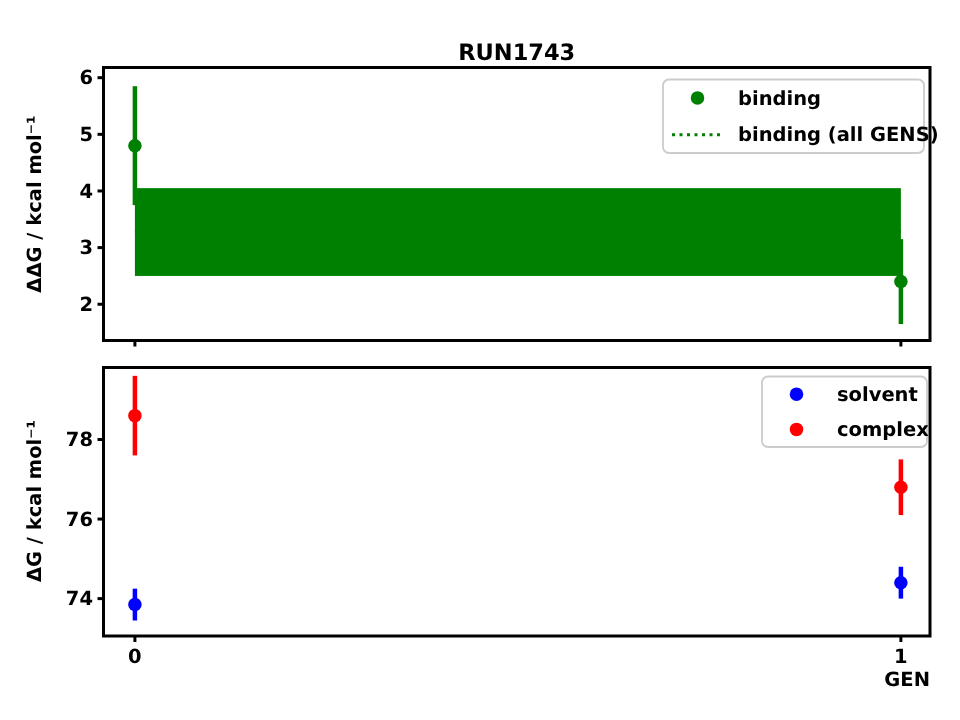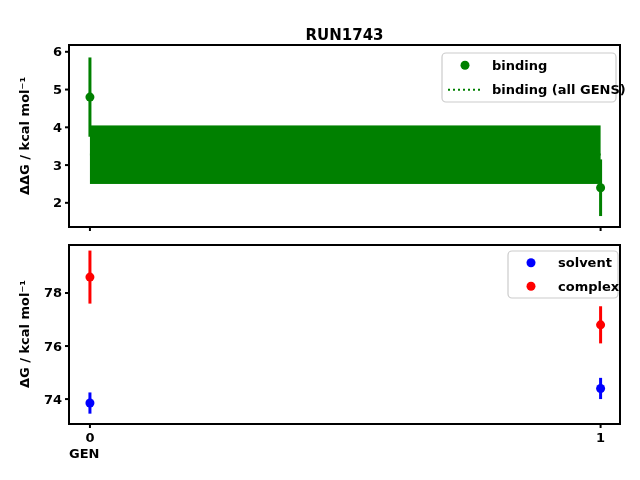--- a/index.html
+++ b/index.html
@@ -20,21 +20,21 @@
     width: 551px;
     text-align: center;
     font-size: 15px;
     margin-top: 20px;
   }
   .xlabel {
     position: absolute;
     left: 69px;
     top: 446px;
     width: 551px;
-    text-align: left;
+    text-align: right;
     font-size: 13px;
   }
   .ylabel {
     position: absolute;
     transform: translate(-50%, -50%) rotate(-90deg);
     white-space: nowrap;
     font-size: 13px;
   }
   #ylabel-top { left: 24px; top: 136px; }
   #ylabel-bottom { left: 24px; top: 334px; }

